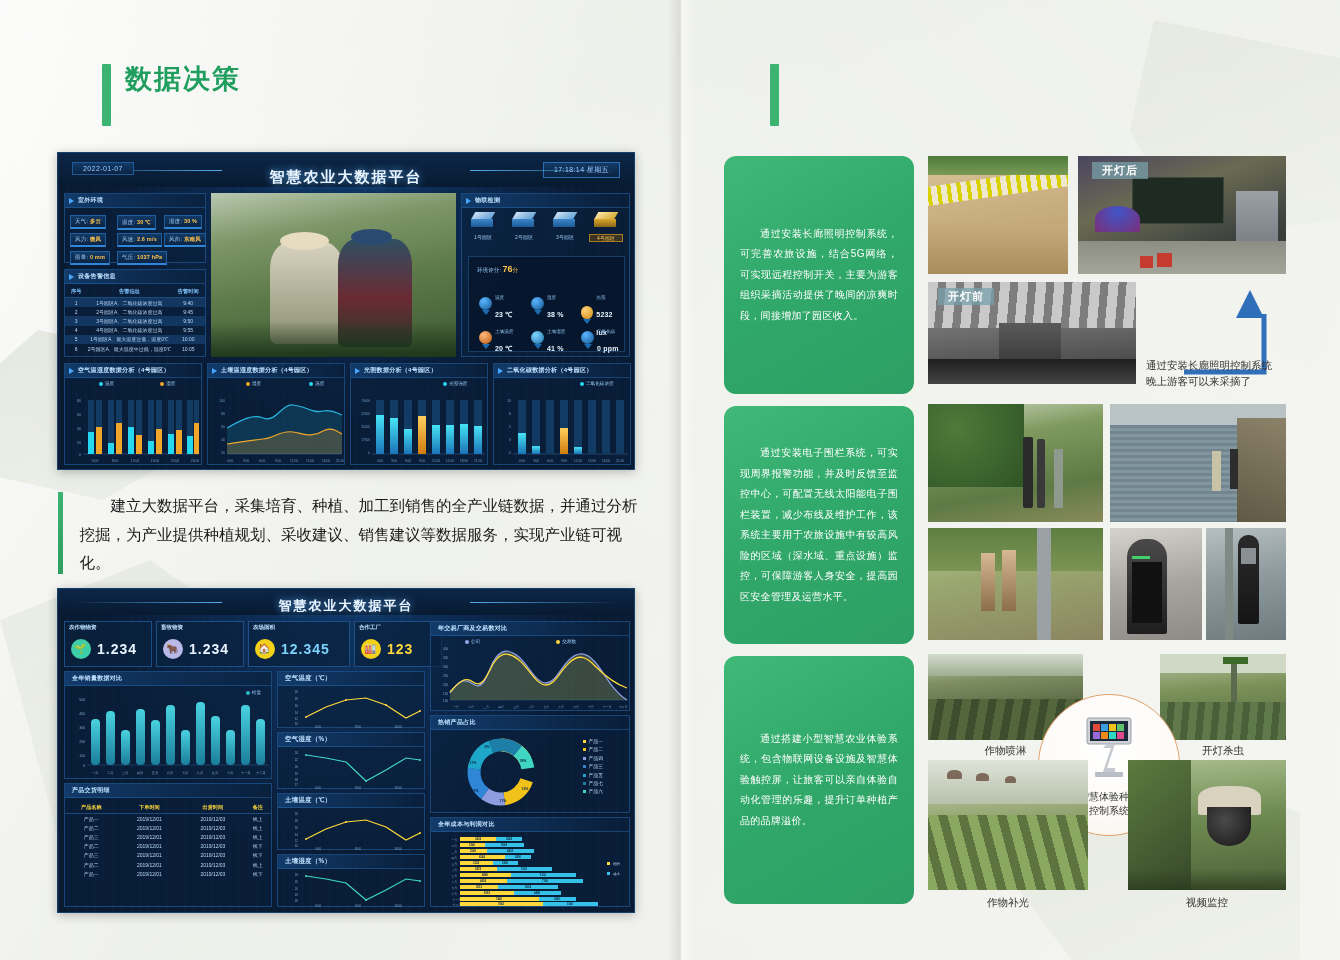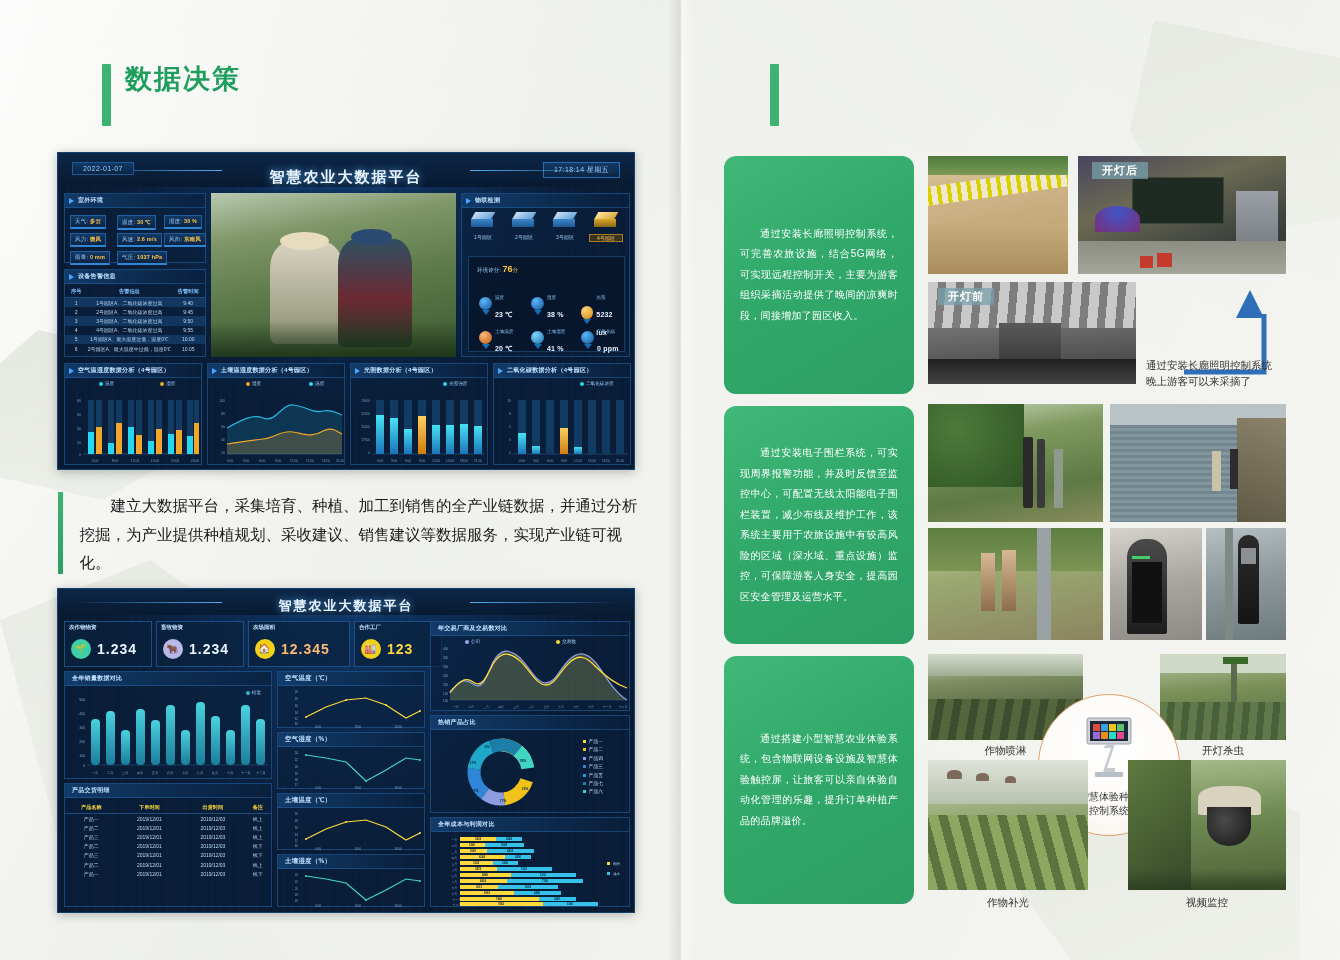--- a/index.html
+++ b/index.html
@@ -541,21 +541,21 @@
     <div class="kh">畜牧物资</div>
     <div class="kb">
         <span class="kcirc" style="background:#b9b8e8;color:#3a3769;">🐂</span>
       <span class="kv" style="color:#e9f4ff;">1.234</span>
       </div>
   </div>
   <div class="kpi" style="left:190px; top:32px; width:102px; height:46px;">
     <div class="kh">农场面积</div>
     <div class="kb">
         <span class="kcirc" style="background:#f2d11a;color:#4d3f00;">🏠</span>
-      <span class="kv" style="color:#fdba74;">12.345</span>
+      <span class="kv" style="color:#7dd3fc;">12.345</span>
       </div>
   </div>
   <div class="kpi" style="left:296px; top:32px; width:88px; height:46px;">
     <div class="kh">合作工厂</div>
     <div class="kb">
         <span class="kcirc" style="background:#f2d11a;color:#4d3f00;">🏭</span>
       <span class="kv" style="color:#ffd93b;">123</span>
       </div>
   </div>
 

